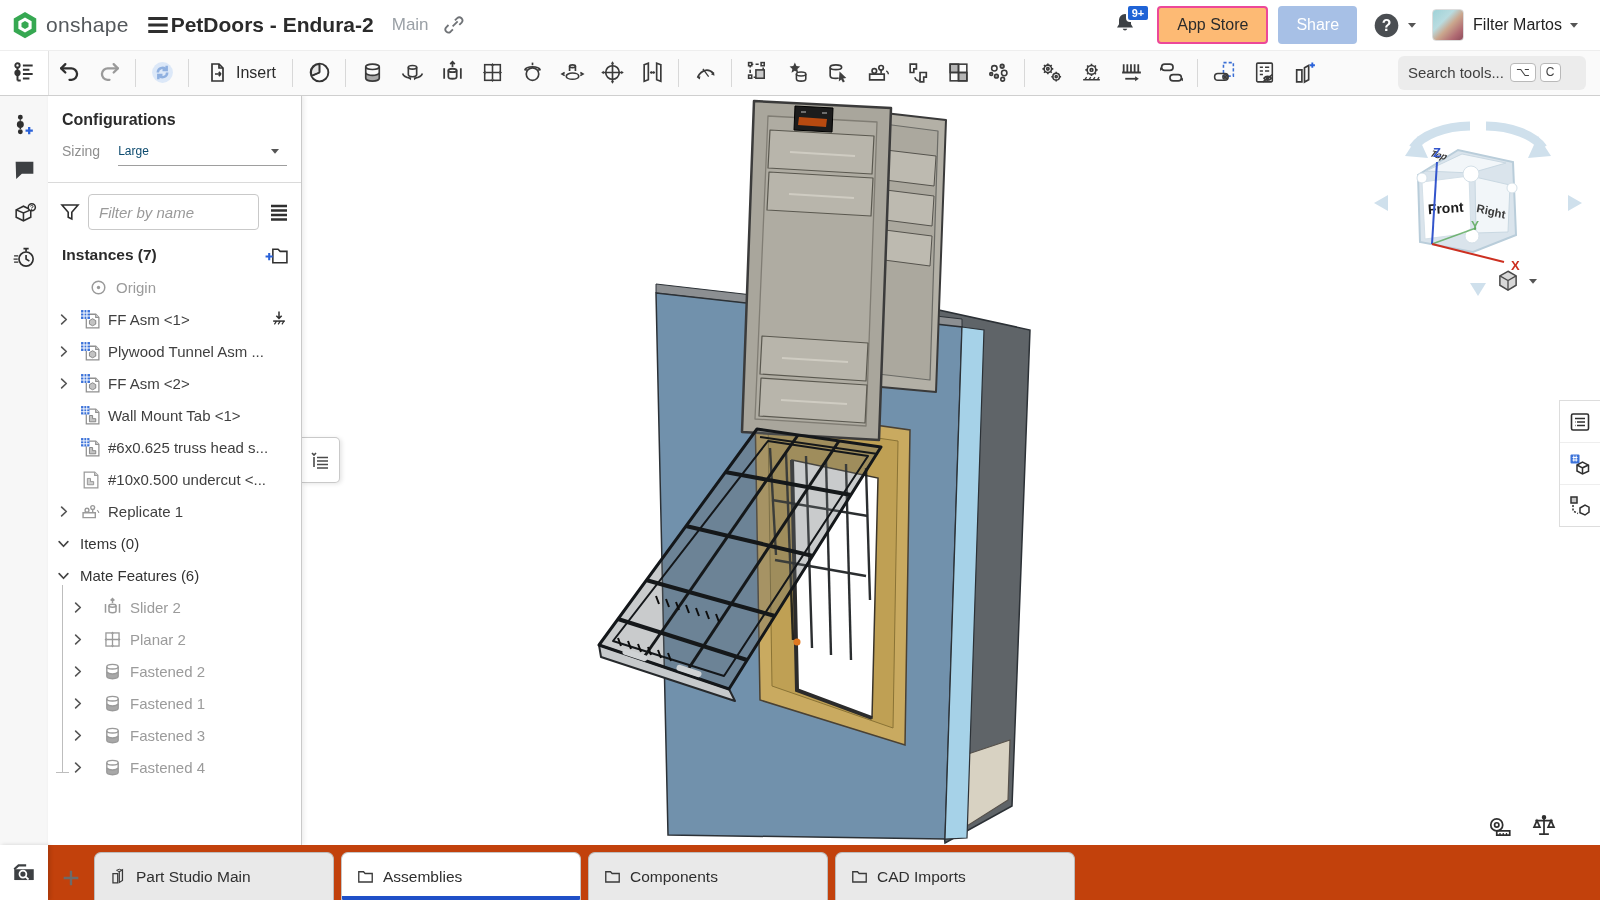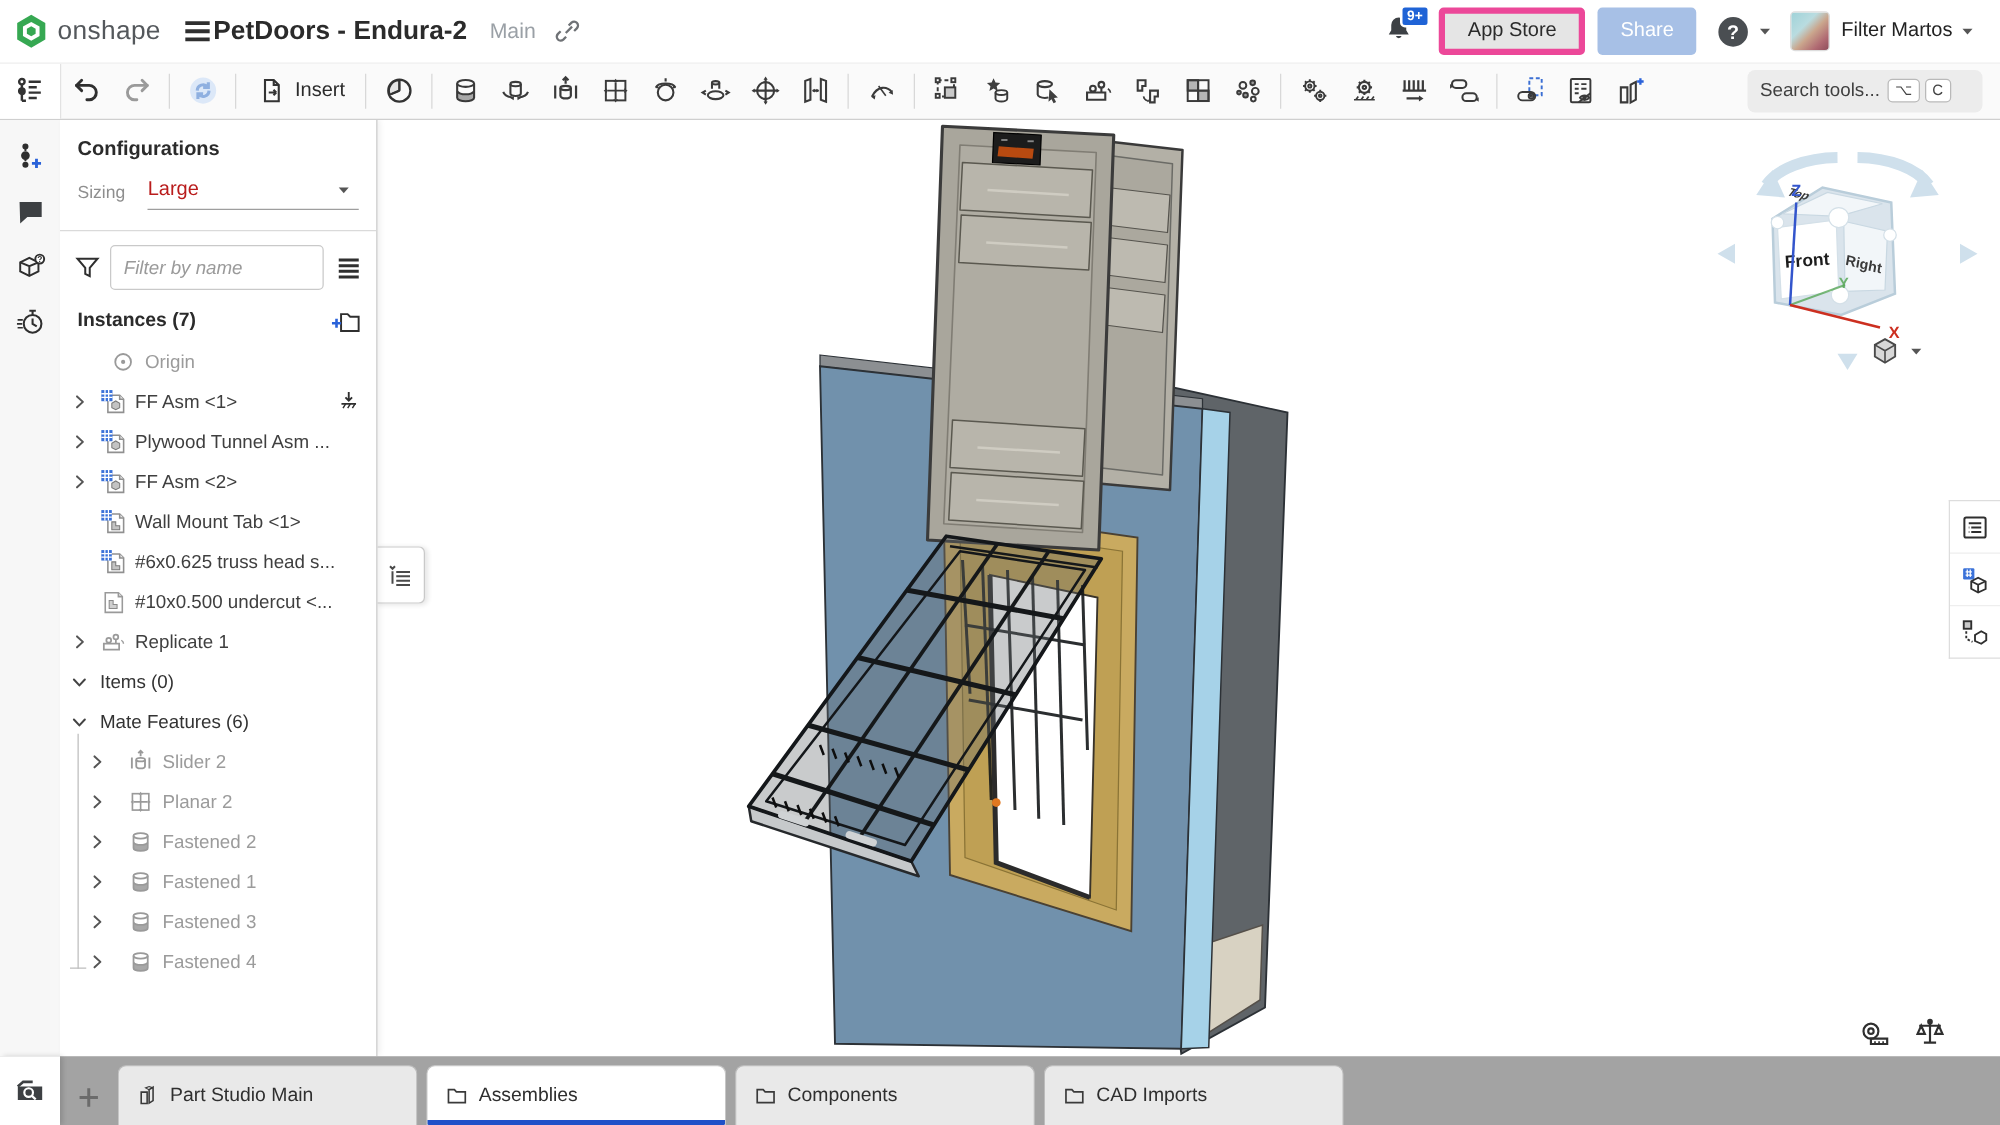--- a/index.html
+++ b/index.html
@@ -14,21 +14,21 @@
   .logo-text{font-size:21px;color:#54585c;margin-left:6px;letter-spacing:.3px}
   .hamburger{margin-left:16px;width:26px;height:26px;cursor:pointer}
   .doc-title{font-size:21px;font-weight:700;color:#2b2b2b;white-space:nowrap}
   .ws-name{margin-left:18px;font-size:17px;color:#9aa0a6}
   .link-ic{margin-left:14px;width:22px;height:22px}
   .hdr-right{margin-left:auto;display:flex;align-items:center;margin-right:14px}
   .bell{position:relative;width:28px;height:28px;margin-right:16px}
   .bell svg{width:24px;height:24px}
   .badge{position:absolute;top:-7px;right:-9px;background:#1f63d6;color:#fff;font-size:11px;
          font-weight:700;border-radius:4px;padding:1px 4px;border:2px solid #fff}
-  .hbtn{height:38px;border:5px solid #ec4899;border-radius:4px;background:#e5e5e5;color:#2b2b2b;
+  .hbtn{height:38px;border:2px solid #ec4899;border-radius:4px;background:#fdba74;color:#2b2b2b;
         font-size:16px;padding:0 18px;margin-right:10px;display:flex;align-items:center;cursor:pointer;
         font-family:inherit}
   .share{background:#a7c0e6;border:none;color:#fff}
   .help{width:27px;height:27px;margin-left:6px}
   .caret{width:16px;height:16px;margin:0 4px}
   .avatar{width:30px;height:30px;border-radius:4px;margin-left:8px;
           background:linear-gradient(135deg,#9fd2d8 0%,#b9dce0 35%,#caa68d 55%,#b06a72 80%,#8e4d5c 100%);
           border:1px solid #ddd}
   .user-name{font-size:16px;color:#222;margin-left:9px;white-space:nowrap}
   
@@ -59,21 +59,21 @@
   .rail-btn svg{width:25px;height:25px}
   
   .config-panel{position:absolute;top:95px;left:48px;width:253px;bottom:55px;background:#fff;
                 border-right:1px solid #c9c9c9;box-shadow:2px 0 5px rgba(0,0,0,.08);z-index:30;
                 overflow:hidden}
   .cfg-title{font-size:16px;font-weight:700;padding:16px 14px 0 14px}
   .sizing-row{display:flex;align-items:flex-end;padding:14px 14px 0 14px}
   .sizing-label{font-size:14px;color:#8e8e8e;padding-bottom:7px}
   .sizing-select{flex:1;margin-left:18px;border-bottom:1px solid #9e9e9e;display:flex;
                  align-items:center;padding-bottom:6px;cursor:pointer}
-  .sizing-value{font-size:16px;color:#b91c1c;flex:1}
+  .sizing-value{font-size:12px;color:#0c4a6e;flex:1}
   .cfg-div{border-top:1px solid #dadada;margin-top:16px}
   .filter-row{display:flex;align-items:center;padding:11px 10px 6px 10px}
   .filter-row .funnel{width:24px;height:24px;flex:none;margin-right:6px;cursor:pointer}
   .filter-input{flex:1;height:34px;border:1px solid #c9c9c9;border-radius:4px;padding:0 10px;
                 font-size:15px;font-style:italic;color:#555;font-family:inherit;outline:none;min-width:0}
   .filter-input::placeholder{color:#9a9a9a}
   .filter-row .listmenu{width:24px;height:24px;flex:none;margin-left:8px;cursor:pointer}
   .inst-head{display:flex;align-items:center;padding:6px 12px 2px 14px}
   .inst-label{font-size:15.5px;font-weight:700;flex:1}
   .inst-head .addfolder{width:25px;height:25px;cursor:pointer}
@@ -108,21 +108,21 @@
   .right-panel{position:absolute;right:0;top:400px;width:40px;background:#fff;border:1px solid #ddd;
                border-right:none;z-index:20}
   .rp-btn{width:100%;height:41px;display:flex;align-items:center;justify-content:center;cursor:pointer;
           border-bottom:1px solid #eee}
   .rp-btn:last-child{border-bottom:none}
   .rp-btn svg{width:24px;height:24px}
   .vp-tools{position:absolute;left:1487px;top:813px;z-index:6;display:flex}
   .vp-tools .tool{width:26px;height:26px;margin-right:18px;cursor:pointer}
   .vp-tools .tool svg{width:26px;height:26px}
   
-  .tabbar{position:absolute;left:0;right:0;bottom:0;height:55px;background:#a3a3a3;z-index:40;
+  .tabbar{position:absolute;left:0;right:0;bottom:0;height:55px;background:#c2410c;z-index:40;
           display:flex;align-items:flex-end}
   .tab-search{width:48px;height:55px;background:#fff;display:flex;align-items:center;
               justify-content:center;flex:none;cursor:pointer;box-shadow:2px 0 4px rgba(0,0,0,.15)}
   .tab-search svg{width:26px;height:26px}
   .tab-add{width:46px;height:44px;display:flex;align-items:center;justify-content:center;flex:none;
            cursor:pointer}
   .tab-add svg{width:22px;height:22px}
   .tab{width:240px;height:48px;background:#e9e9e9;border:1px solid #bcbcbc;border-bottom:none;
        border-radius:7px 7px 0 0;margin-right:7px;display:flex;align-items:center;padding:0 14px;
        cursor:pointer;position:relative;flex:none;box-sizing:border-box}

